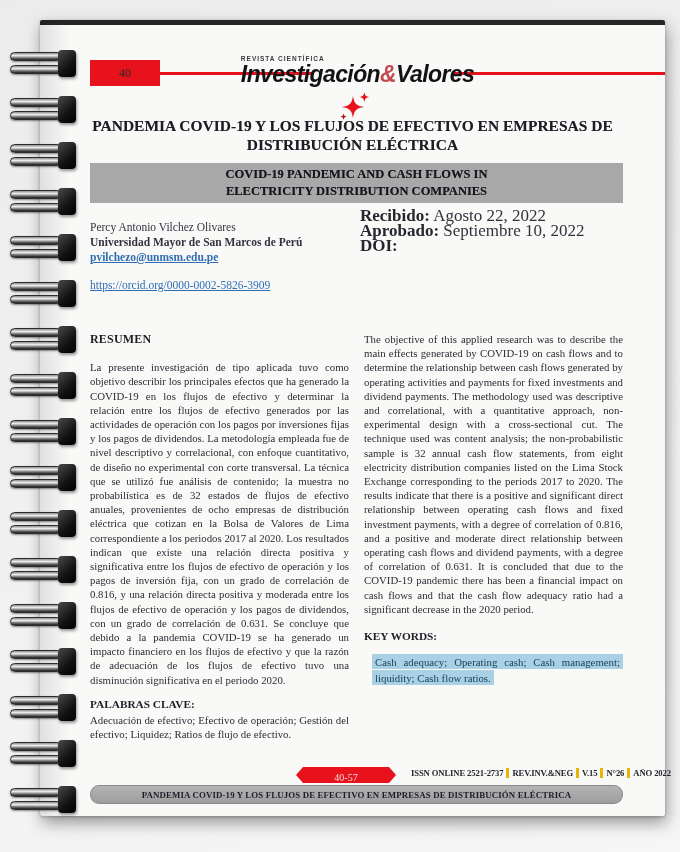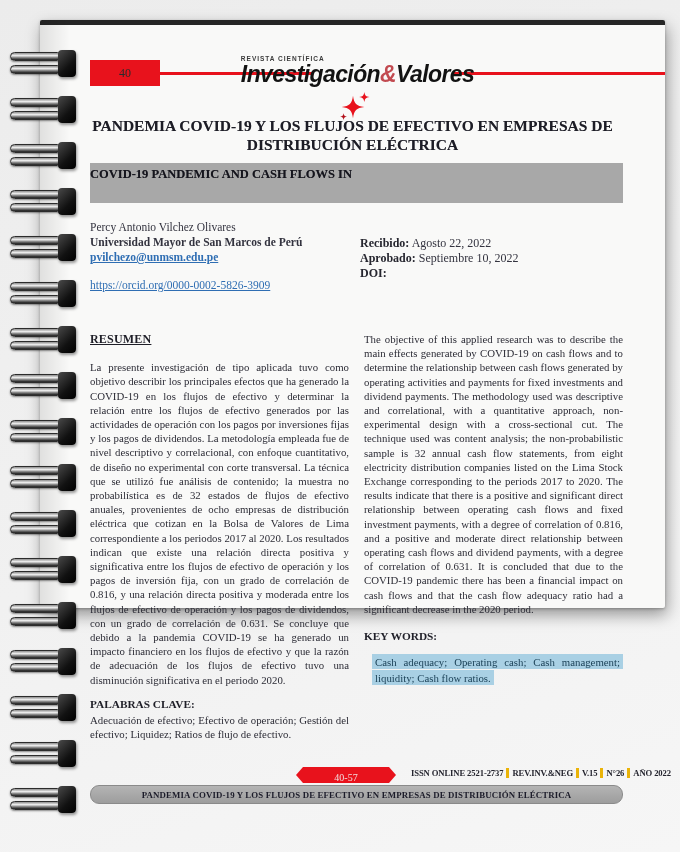--- a/index.html
+++ b/index.html
@@ -8,21 +8,21 @@
   }
   *{margin:0;padding:0;box-sizing:border-box;}
   html,body{width:680px;height:852px;}
   body{
     font-family:"Liberation Serif", serif;
     background:linear-gradient(160deg,#ececec 0%,#f1f1f1 55%,#f6f6f6 100%);
     position:relative; overflow:hidden; color:var(--text-dark);
   }
   
   .page{
-    position:absolute; left:40px; top:20px; width:625px; height:588px;
+    position:absolute; left:40px; top:20px; width:625px; height:796px;
     background:#f9f9f8; border-radius:2px;
     box-shadow:2px 7px 16px rgba(0,0,0,.38), 0 1px 3px rgba(0,0,0,.25);
   }
   .page-topbar{position:absolute;left:0;top:0;width:100%;height:5px;background:#262626;border-radius:2px 2px 0 0;}
   .page-left-shade{position:absolute;left:0;top:0;bottom:0;width:30px;
     background:linear-gradient(90deg,rgba(0,0,0,.10),rgba(0,0,0,0));pointer-events:none;}
   
   .ring{position:absolute;left:10px;width:66px;height:24px;z-index:5;}
   .ring-bar{width:52px;height:9px;border-radius:5px;margin-bottom:4px;border:1px solid #2c2c2c;
     background:linear-gradient(180deg,#8d8d8d 0%,#f0f0f0 38%,#7a7a7a 68%,#1d1d1d 100%);
@@ -40,34 +40,34 @@
   .masthead-inner{display:inline-block;text-align:left;padding-left:10px;}
   .kicker{font-family:"Liberation Sans",sans-serif;font-size:6.5px;letter-spacing:1px;color:#3a3a3a;font-weight:bold;}
   .brand{font-family:"Liberation Sans",sans-serif;font-style:italic;font-weight:bold;
     font-size:23px;color:#121212;letter-spacing:-.6px;line-height:1.05;}
   .brand .amp{color:#c24a50;}
   .sparkle{position:absolute;left:0;top:70px;width:100%;text-align:center;}
   
   .title-es{position:absolute;left:45px;top:96px;width:535px;text-align:center;
     font-weight:bold;font-size:15.5px;line-height:19px;color:#1d1d26;text-shadow:0 0 .6px rgba(20,20,30,.45);}
   .band-en{position:absolute;left:50px;top:143px;width:533px;height:40px;background:var(--band-gray);
-    text-align:left;font-weight:bold;font-size:12.5px;line-height:17px;color:#15151d;padding-top:3px;
+    text-align:center;font-weight:bold;font-size:12.5px;line-height:17px;color:#15151d;padding-top:3px;
     text-shadow:0 0 .6px rgba(10,10,20,.5);}
   
   .author{position:absolute;left:50px;top:200px;width:280px;font-size:11.5px;line-height:15px;color:#33333f;}
   .author .affil{font-weight:bold;}
   a.doclink{color:var(--link-blue);text-decoration:underline;}
   .author .email{font-weight:bold;display:inline-block;}
   .author .orcid{display:inline-block;margin-top:13px;}
-  .meta{position:absolute;left:320px;top:216px;width:260px;font-size:12px;line-height:15px;color:#33333f;}
+  .meta{position:absolute;left:320px;top:188px;width:260px;font-size:17px;line-height:15px;color:#33333f;}
   .meta b{font-weight:bold;color:#26262f;}
   
   .cols{position:absolute;left:50px;top:312px;width:533px;display:flex;gap:15px;}
   .col{width:259px;font-size:10.8px;line-height:14.2px;text-align:justify;color:var(--text-dark);}
-  .col h3{font-size:12px;letter-spacing:.2px;color:#1f1f28;margin-bottom:14px;text-decoration:underline;}
+  .col h3{font-size:12px;letter-spacing:.2px;color:#1f1f28;margin-bottom:14px;}
   .col .body{text-align:justify;}
   .kw-head{font-weight:bold;font-size:11.3px;color:#1f1f28;margin-top:10px;}
   .kw-head.en{margin-top:13px;}
   .kw-body{margin-top:2px;}
   .kw-body.hl{margin-top:10px;line-height:16px;margin-left:8px;}
   .hl-mark{background:var(--highlight-blue);color:#1c4258;padding:1.5px 3px;
     -webkit-box-decoration-break:clone;box-decoration-break:clone;}
   
   .badge{position:absolute;left:256px;top:747px;width:100px;height:16px;background:var(--accent-red);
     display:flex;align-items:flex-end;justify-content:center;color:#f2dcdc;font-size:10px;
@@ -191,20 +191,21 @@
     <svg width="46" height="34" viewBox="0 0 48 36" fill="#e8121c" xmlns="http://www.w3.org/2000/svg">
       <path d="M24 6 C25.2 14.5 27.5 16.8 36 18 C27.5 19.2 25.2 21.5 24 30 C22.8 21.5 20.5 19.2 12 18 C20.5 16.8 22.8 14.5 24 6 Z"></path>
       <path d="M36 2 C36.7 5.8 37.6 6.7 41.5 7.4 C37.6 8.1 36.7 9 36 12.8 C35.3 9 34.4 8.1 30.5 7.4 C34.4 6.7 35.3 5.8 36 2 Z"></path>
       <path d="M14 24.5 C14.5 27 15.1 27.6 17.6 28.1 C15.1 28.6 14.5 29.2 14 31.7 C13.5 29.2 12.9 28.6 10.4 28.1 C12.9 27.6 13.5 27 14 24.5 Z" fill="#b3121c"></path>
     </svg>
   </div>
 
   <h1 class="title-es">PANDEMIA COVID-19 Y LOS FLUJOS DE EFECTIVO EN EMPRESAS DE DISTRIBUCIÓN ELÉCTRICA</h1>
   <div class="band-en">
     <div>COVID-19 PANDEMIC AND CASH FLOWS IN</div>
+    <div>ELECTRICITY DISTRIBUTION COMPANIES</div>
   </div>
 
   <div class="author">
     <div>Percy Antonio Vilchez Olivares</div>
     <div class="affil">Universidad Mayor de San Marcos de Perú</div>
     <a class="doclink email" href="#">pvilchezo@unmsm.edu.pe</a><br>
     <a class="doclink orcid" href="#">https://orcid.org/0000-0002-5826-3909</a>
   </div>
 
   <div class="meta">

